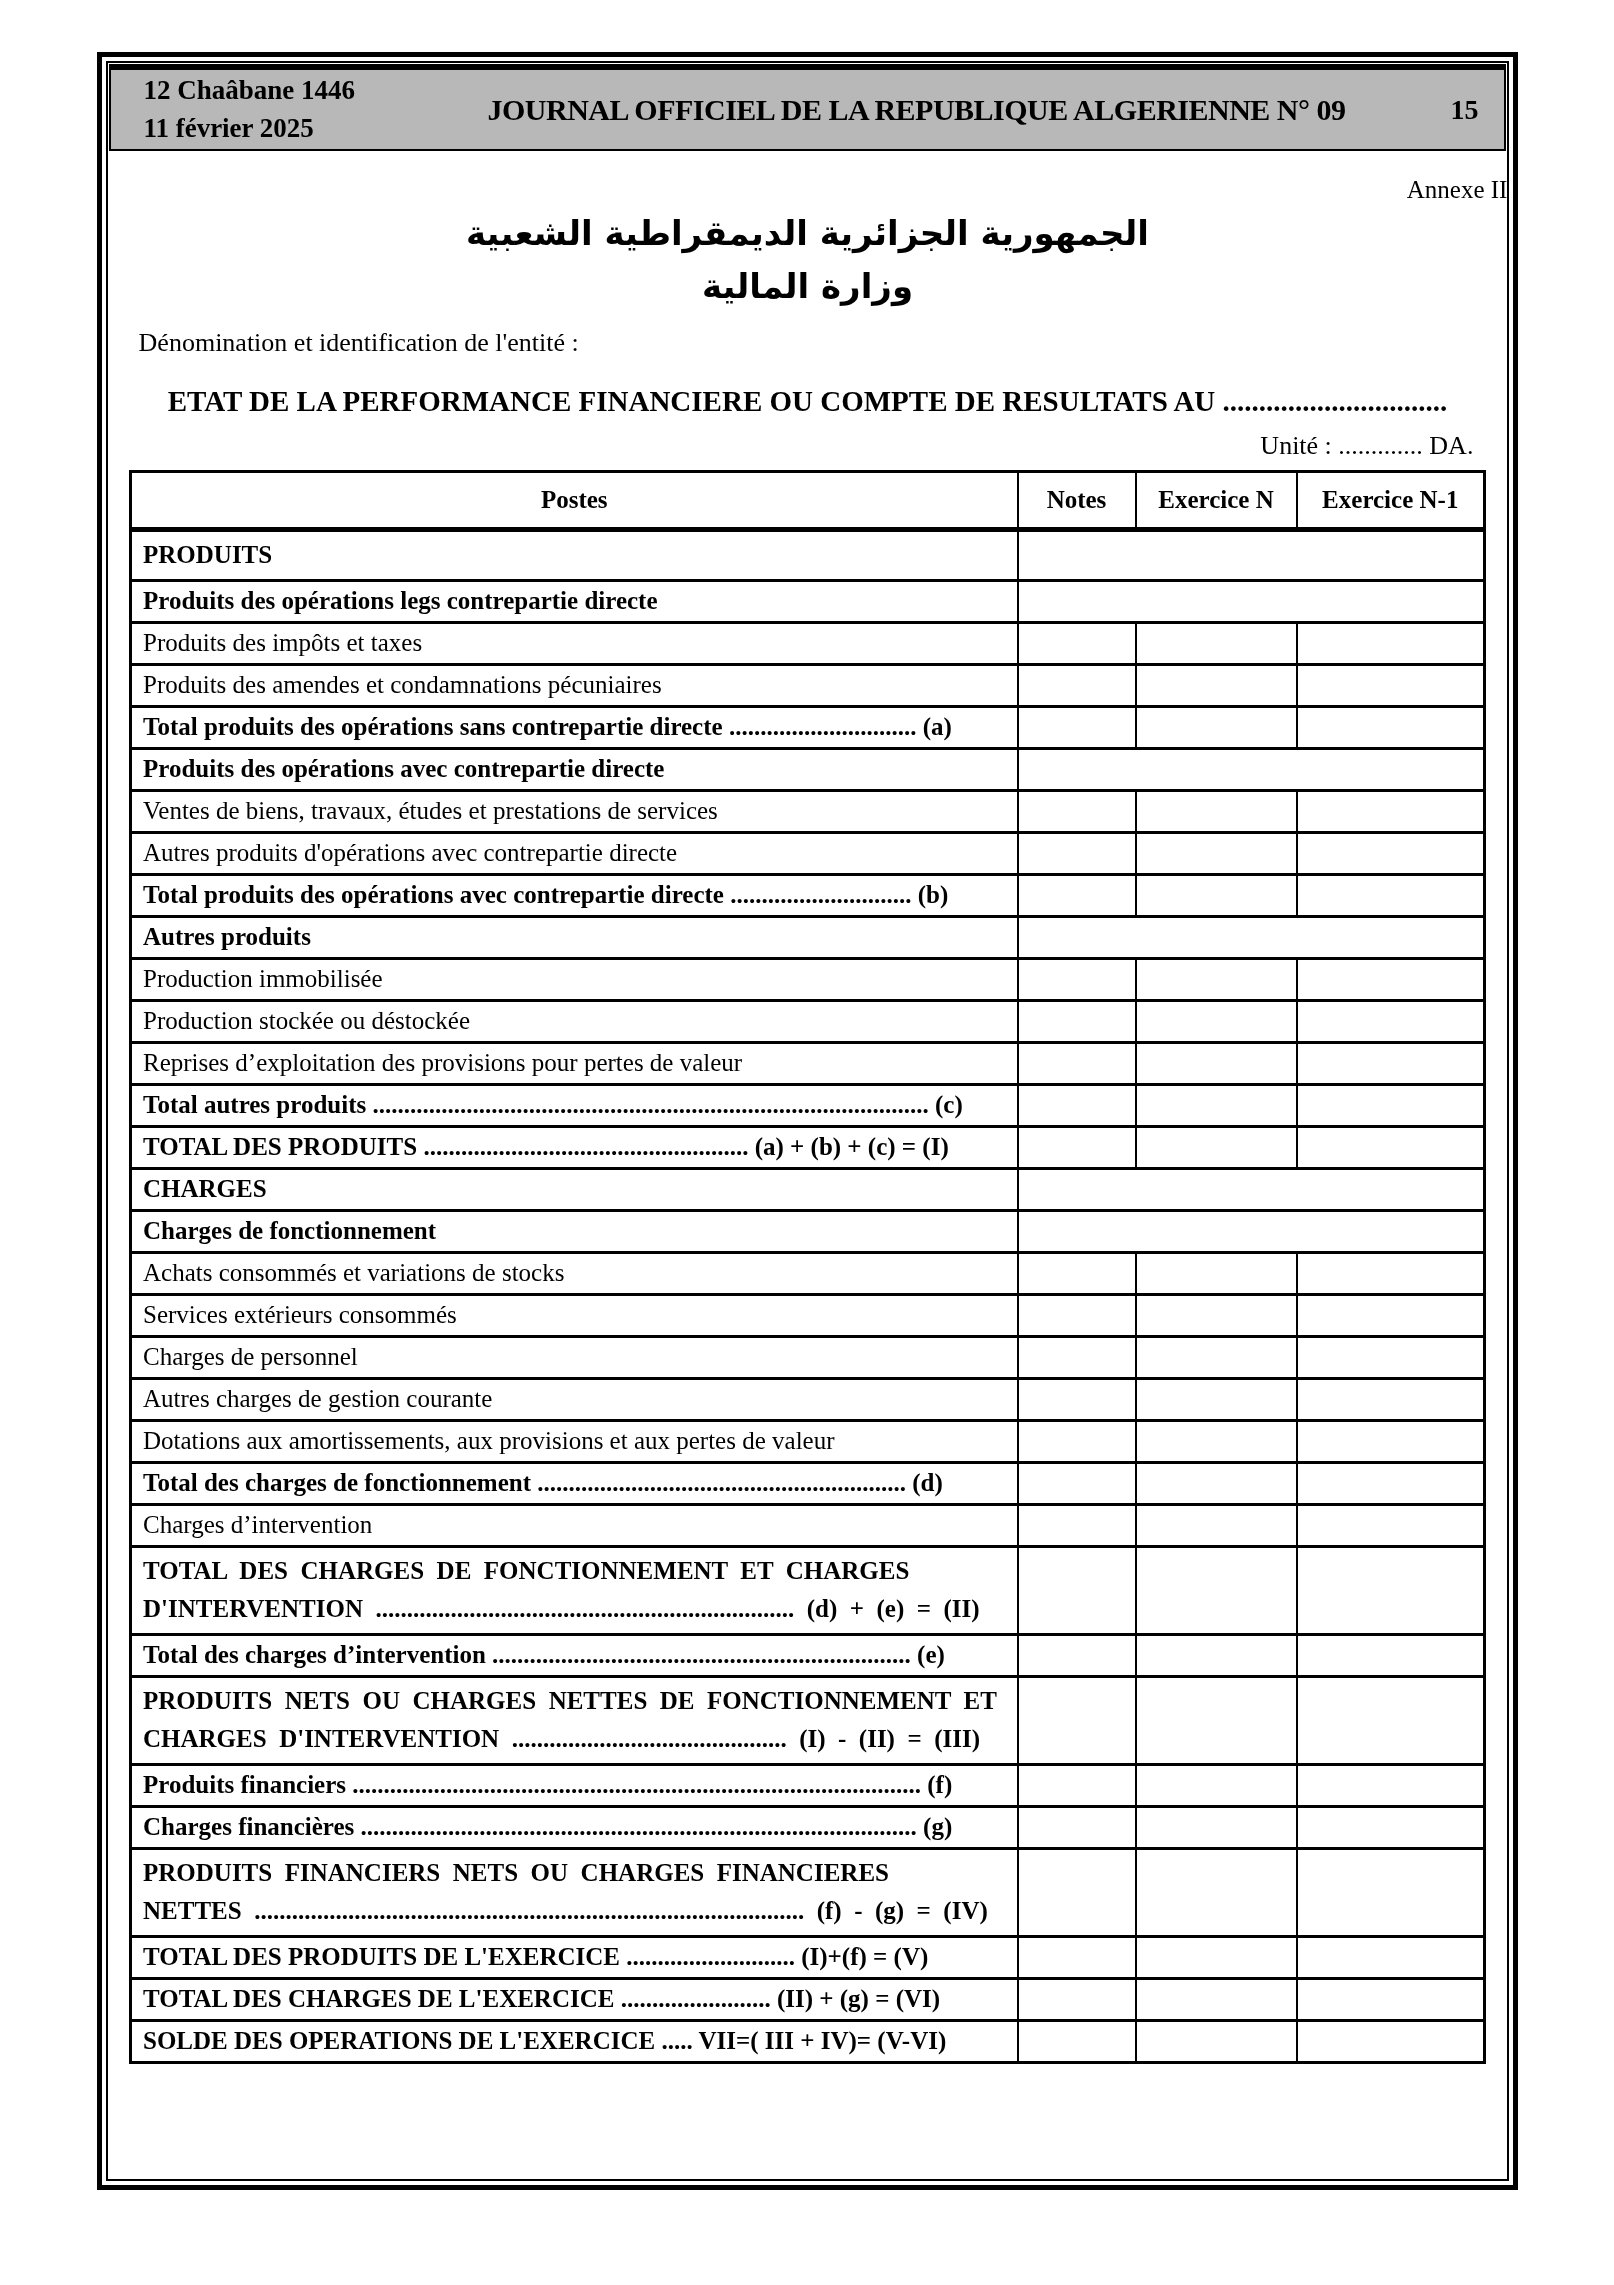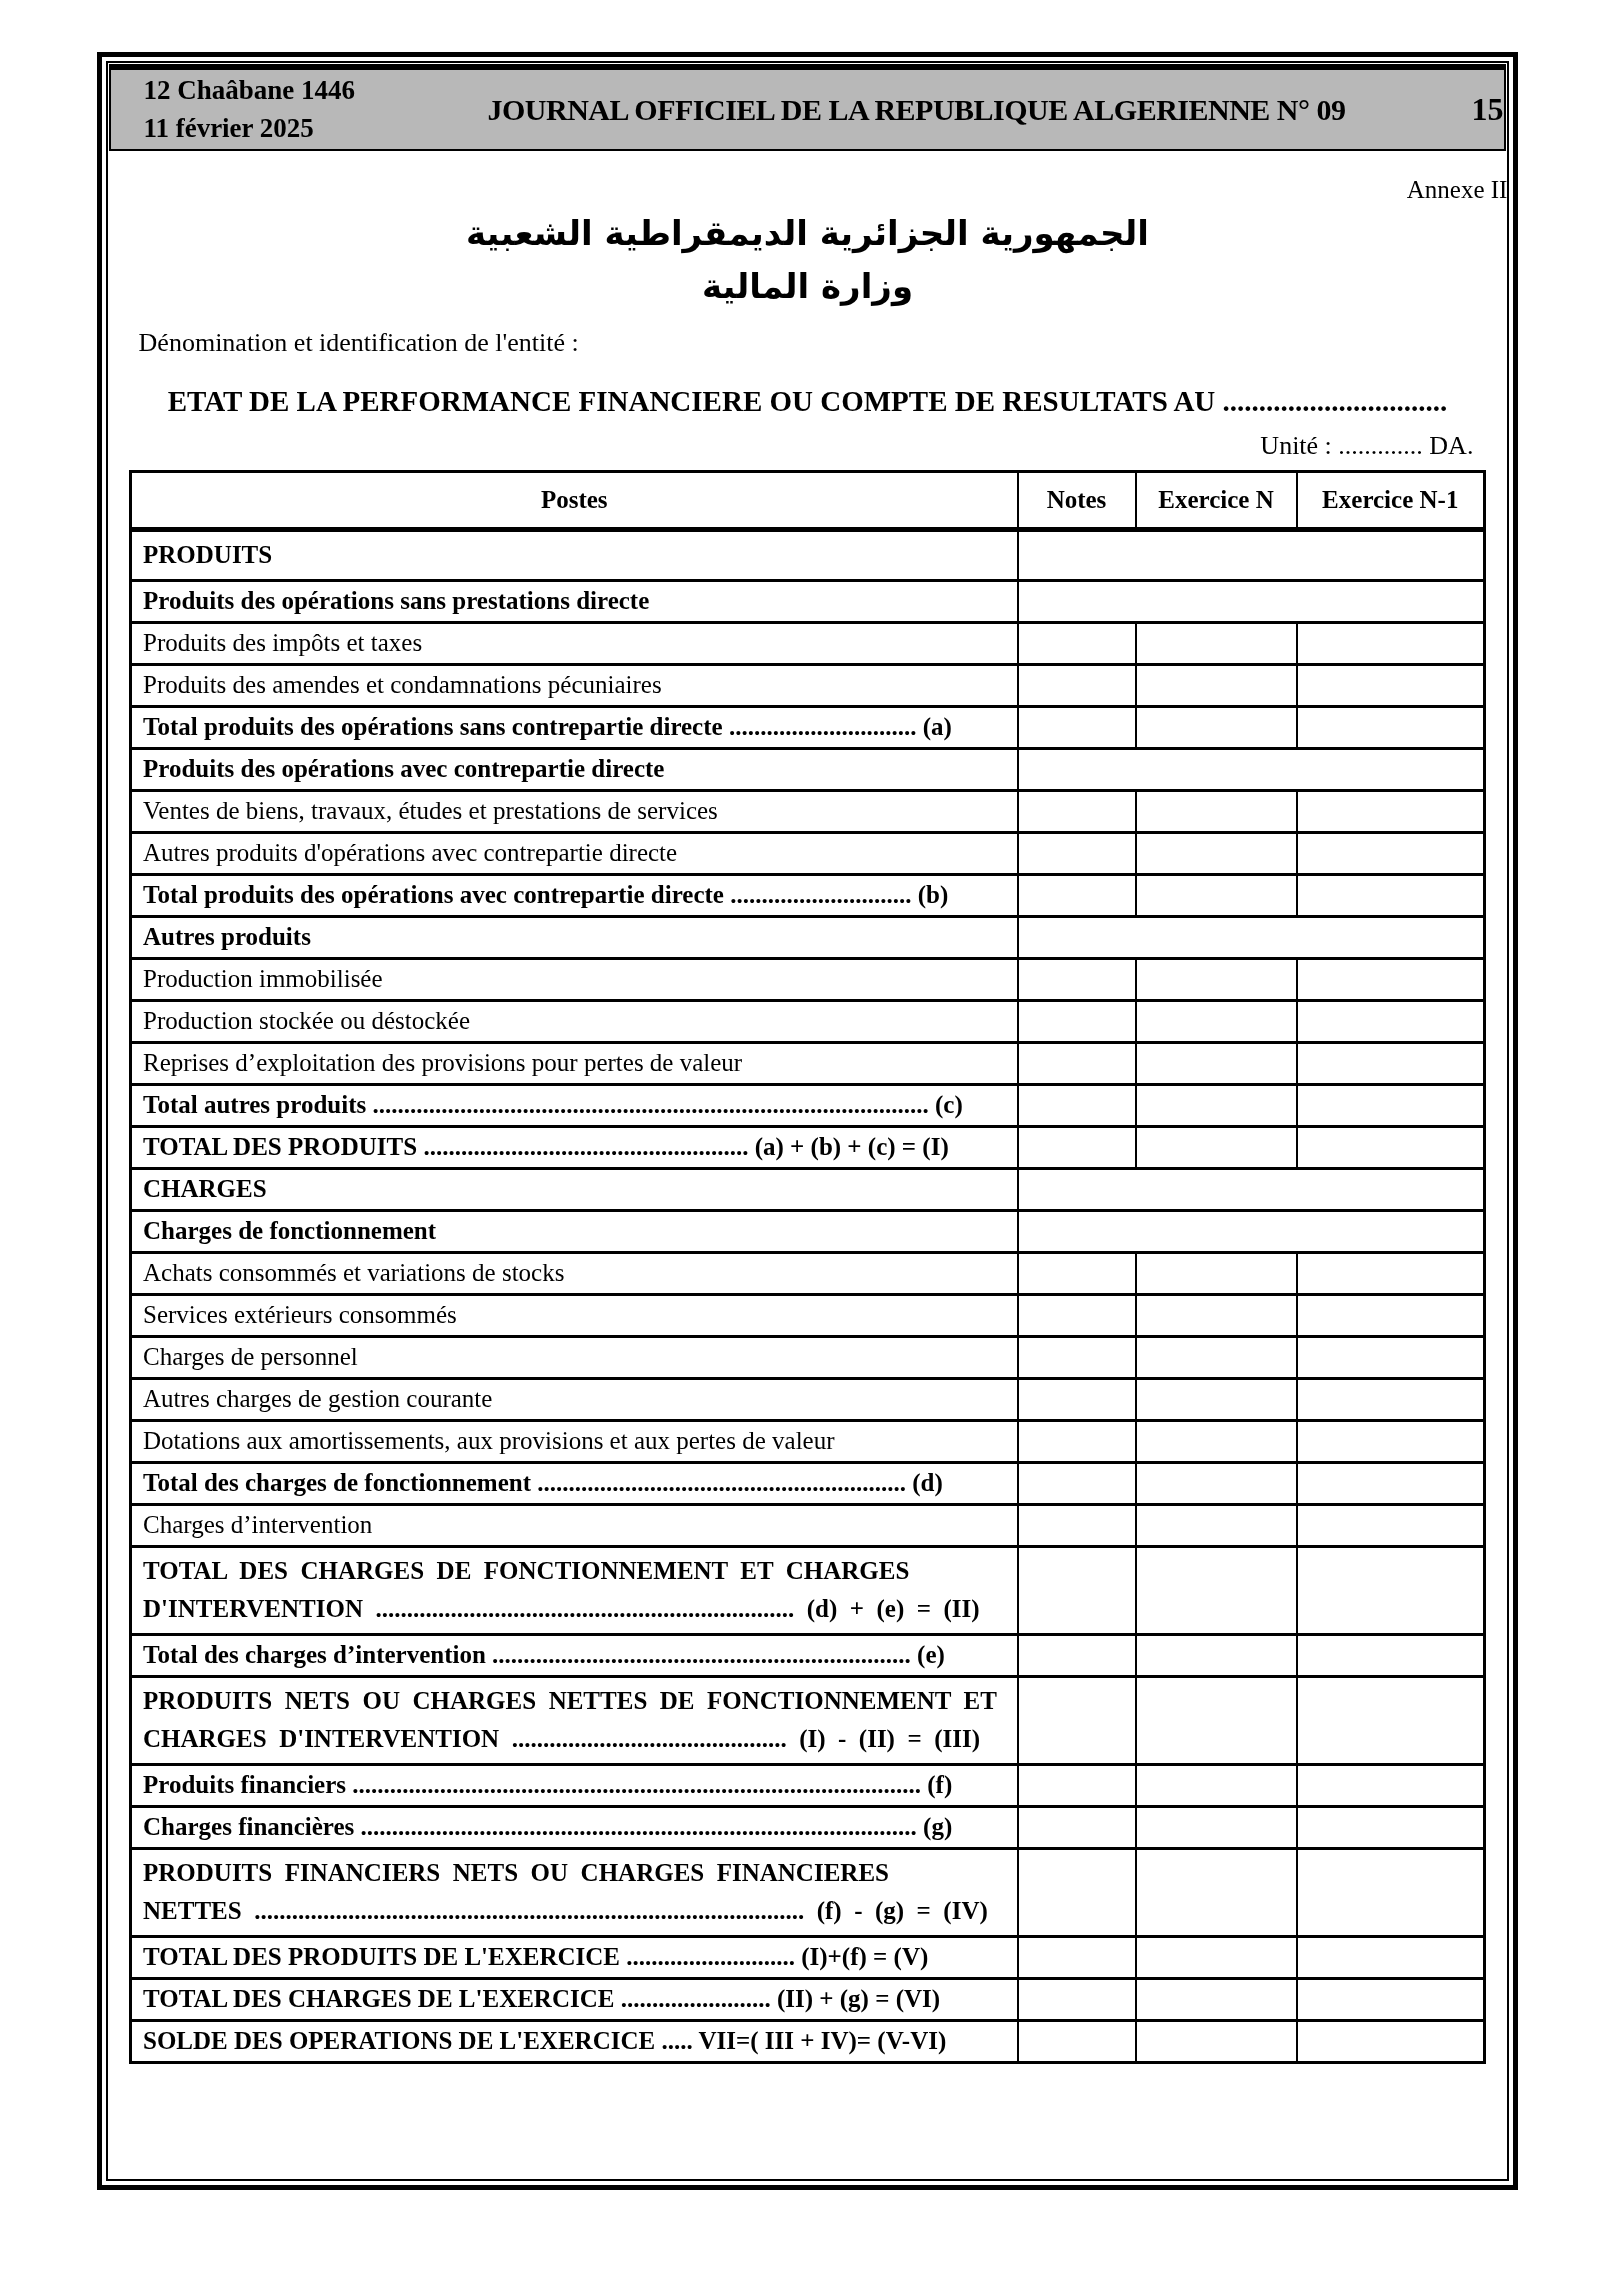--- a/index.html
+++ b/index.html
@@ -14,21 +14,21 @@
   .frame-inner{
     border:2.7px solid var(--border,#000);width:100%;height:100%;box-sizing:border-box;overflow:hidden;
   }
   .masthead{
     margin:1.8px;height:87px;background:var(--masthead,#b8b8b8);
     border:2.7px solid #000;border-top-width:6.3px;
     display:flex;align-items:center;box-sizing:border-box;
   }
   .mast-left{width:299px;padding-left:32px;font-weight:bold;font-size:27px;line-height:1.4;box-sizing:border-box;}
   .mast-center{flex:1;text-align:center;font-weight:bold;font-size:30px;letter-spacing:-0.5px;}
-  .mast-right{width:81px;font-weight:bold;font-size:32px;text-align:right;box-sizing:border-box;}
+  .mast-right{width:81px;padding-right:25px;font-weight:bold;font-size:28px;text-align:right;box-sizing:border-box;}
   .annexe{margin-top:25px;text-align:right;font-size:25px;}
   .ar{text-align:center;font-family:"DejaVu Sans", sans-serif;font-weight:bold;font-size:34px;}
   .ar1{margin-top:9px;}
   .ar2{margin-top:12.7px;}
   .denom{margin:22px 0 0 31px;font-size:26px;}
   .doc-title{margin-top:27px;text-align:center;font-weight:bold;font-size:29px;}
   .unite{margin:12.7px 34px 0 0;text-align:right;font-size:26px;}
   table.results{
     border-collapse:collapse;table-layout:fixed;width:1353px;margin:9px auto 0;
     border:3.6px solid #000;
@@ -85,21 +85,21 @@
           <th>Exercice N</th>
           <th>Exercice N-1</th>
         </tr>
       </thead>
       <tbody id="table-body">
           <tr class="bold h1">
             <td class="postes">PRODUITS</td>
             <td colspan="3"></td>
           </tr>
           <tr class="bold">
-            <td class="postes">Produits des opérations sans prestations directe</td>
+            <td class="postes">Produits des opérations legs contrepartie directe</td>
             <td colspan="3"></td>
           </tr>
           <tr>
             <td class="postes">Produits des impôts et taxes</td>
             <td></td>
             <td></td>
             <td></td>
           </tr>
           <tr>
             <td class="postes">Produits des amendes et condamnations pécuniaires</td>

